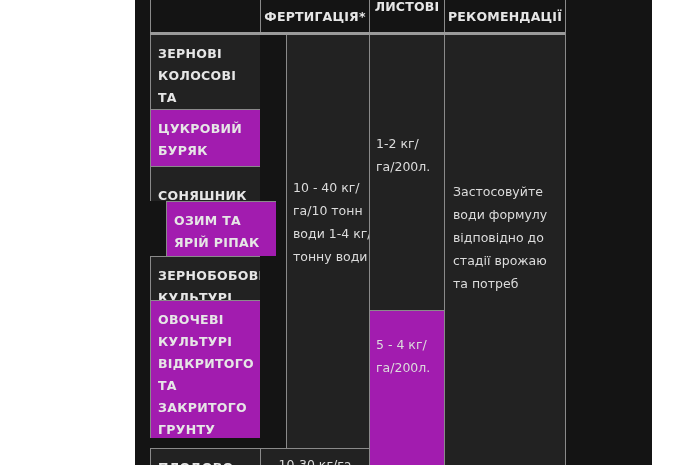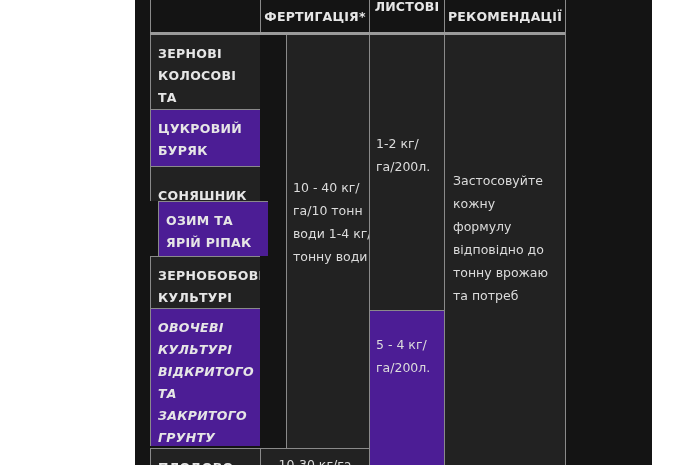--- a/index.html
+++ b/index.html
@@ -56,21 +56,21 @@
     background: #9a9a9a;
   }
   .crop {
     font-weight: bold;
     font-size: 12.5px;
     line-height: 22px;
     padding: 8px 7px;
     letter-spacing: 0.3px;
   }
   .shade-a { background: #222222; }
-  .shade-b { background: #4c1d95; }
+  .shade-b { background: #a21caf; }
   .val {
     font-size: 12.5px;
     line-height: 23px;
     display: flex;
     align-items: center;
     justify-content: center;
     padding: 0 6px;
     color: #dcdcdc;
   }
   .val.top { align-items: flex-start; padding-top: 4px; }
@@ -90,38 +90,38 @@
     <div class="cell hdr top" style="left:219px; top:0; width:75px; height:54px;">
         <span>ЛИСТОВІ</span>
       </div>
     <div class="cell hdr rb" style="left:294px; top:0; width:122px; height:54px;">
         <span>РЕКОМЕНДАЦІЇ</span>
       </div>
 
     <div class="cell crop shade-a" style="left:0; top:54px; width:110px; height:75px;"><span>ЗЕРНОВІ КОЛОСОВІ ТА КУКУРУДЗА</span></div>
     <div class="cell crop shade-b" style="left:0; top:129px; width:110px; height:57px;"><span>ЦУКРОВИЙ БУРЯК</span></div>
     <div class="cell crop shade-a" style="left:0; top:186px; width:110px; height:35px; padding-top:18px;"><span>СОНЯШНИК</span></div>
-    <div class="cell crop shade-b" style="left:8px; top:221px; width:110px; height:55px;"><span>ОЗИМ ТА ЯРІЙ РІПАК</span></div>
+    <div class="cell crop shade-b" style="left:16px; top:221px; width:110px; height:55px;"><span>ОЗИМ ТА ЯРІЙ РІПАК</span></div>
     <div class="cell crop shade-a" style="left:0; top:276px; width:110px; height:54px;"><span>ЗЕРНОБОБОВІ КУЛЬТУРІ</span></div>
-    <div class="cell crop shade-b" style="left:0; top:328px; width:110px; height:138px;font-style:italic;"><span>ОВОЧЕВІ КУЛЬТУРІ ВІДКРИТОГО ТА ЗАКРИТОГО ГРУНТУ</span></div>
+    <div class="cell crop shade-b" style="left:0; top:320px; width:110px; height:138px;"><span>ОВОЧЕВІ КУЛЬТУРІ ВІДКРИТОГО ТА ЗАКРИТОГО ГРУНТУ</span></div>
     <div class="cell crop shade-a" style="left:0; top:468px; width:110px; height:60px;"><span>ПЛОДОВО-</span></div>
 
     <div class="cell val shade-a" style="left:110px; top:54px; width:109px; height:414px; padding-bottom:40px;margin-left:26px;">
         <span>10 - 40 кг/ га/10 тонн води 1-4 кг/1 тонну води</span>
       </div>
     <div class="cell val top shade-a" style="left:110px; top:468px; width:109px; height:60px;">
         <span>10-30 кг/га</span>
       </div>
 
     <div class="cell val shade-a" style="left:219px; top:54px; width:75px; height:276px; padding-bottom:36px;">
         <span>1-2 кг/ га/200л.</span>
       </div>
     <div class="cell val shade-b" style="left:219px; top:330px; width:75px; height:200px; align-items:flex-start; padding-top:22px;">
         <span>5 - 4 кг/ га/200л.</span>
       </div>
 
     <div class="cell val rb shade-a" style="left:294px; top:54px; width:122px; height:476px; padding: 0 8px 70px 8px;">
-        <span>Застосовуйте кожну формулу відповідно до тонну врожаю та потреб</span>
+        <span>Застосовуйте води формулу відповідно до стадії врожаю та потреб</span>
       </div>
 
   </div>
   <div class="hdr-line"></div>
 </div>
 
 </body></html>

